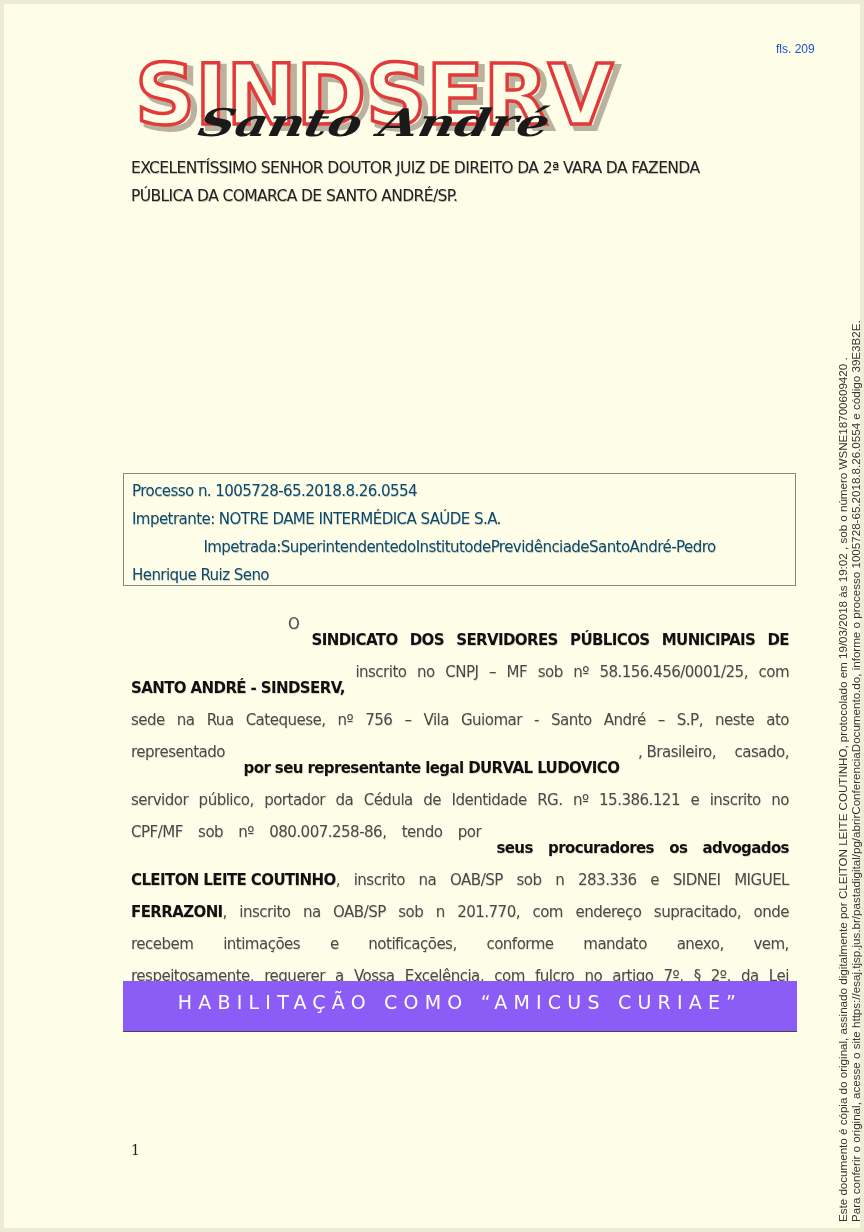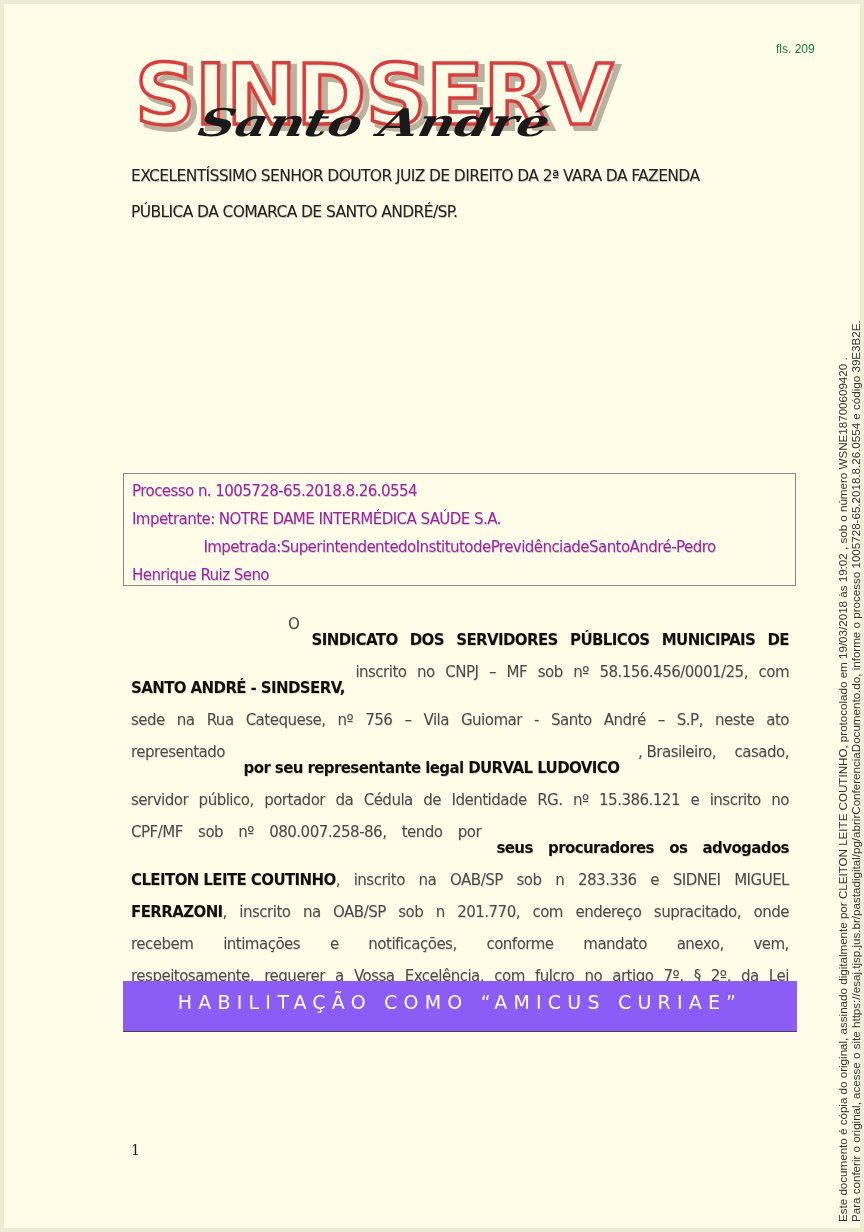--- a/index.html
+++ b/index.html
@@ -8,39 +8,39 @@
     background: #EEEBD3;
     position: relative;
     font-family: "Liberation Sans", sans-serif;
   }
   .page {
     position: absolute; left: 4px; top: 4px; width: 856px; height: 1224px;
     background: #FEFDE8;
   }
   .fls {
     position: absolute; left: 772px; top: 38px;
-    font-family: "Liberation Sans", sans-serif; font-size: 12px; color: #15803d;
+    font-family: "Liberation Sans", sans-serif; font-size: 12px; color: #1d4ed8;
   }
   .logo { position: absolute; left: 126px; top: 50px; width: 500px; height: 92px; }
   .logo svg { display: block; }
 
   .heading {
     position: absolute; left: 127px; top: 150px; width: 660px;
     font-family: "DejaVu Sans", sans-serif; font-size: 15.5px; line-height: 28px;
     color: #222; letter-spacing: -0.6px;
     text-shadow: 0.6px 0.6px 0.5px rgba(0,0,0,0.25);
   }
-  .heading div { white-space: nowrap; margin-top: 8px; }
+  .heading div { white-space: nowrap; }
 
   .case-box {
     position: absolute; left: 119px; top: 469px; width: 673px; height: 113px;
     border: 1px solid #888; box-sizing: border-box;
     padding: 3px 8px 0 8px;
     font-family: "DejaVu Sans", sans-serif; font-size: 15px; line-height: 28px;
-    color: #a21caf; letter-spacing: -0.55px;
+    color: #0c4a6e; letter-spacing: -0.55px;
     text-shadow: 0.5px 0.5px 0.5px rgba(0,0,0,0.2);
   }
   .case-box .line { white-space: nowrap; }
   .case-box .just { display: flex; justify-content: center; white-space: nowrap; }
 
   .body-text {
     position: absolute; left: 127px; top: 604px; width: 658px;
     font-family: "DejaVu Sans", sans-serif; font-size: 15px; line-height: 32px;
     color: #4a4a4a; letter-spacing: -0.5px;
     text-shadow: 0.5px 0.5px 0.5px rgba(0,0,0,0.15);

